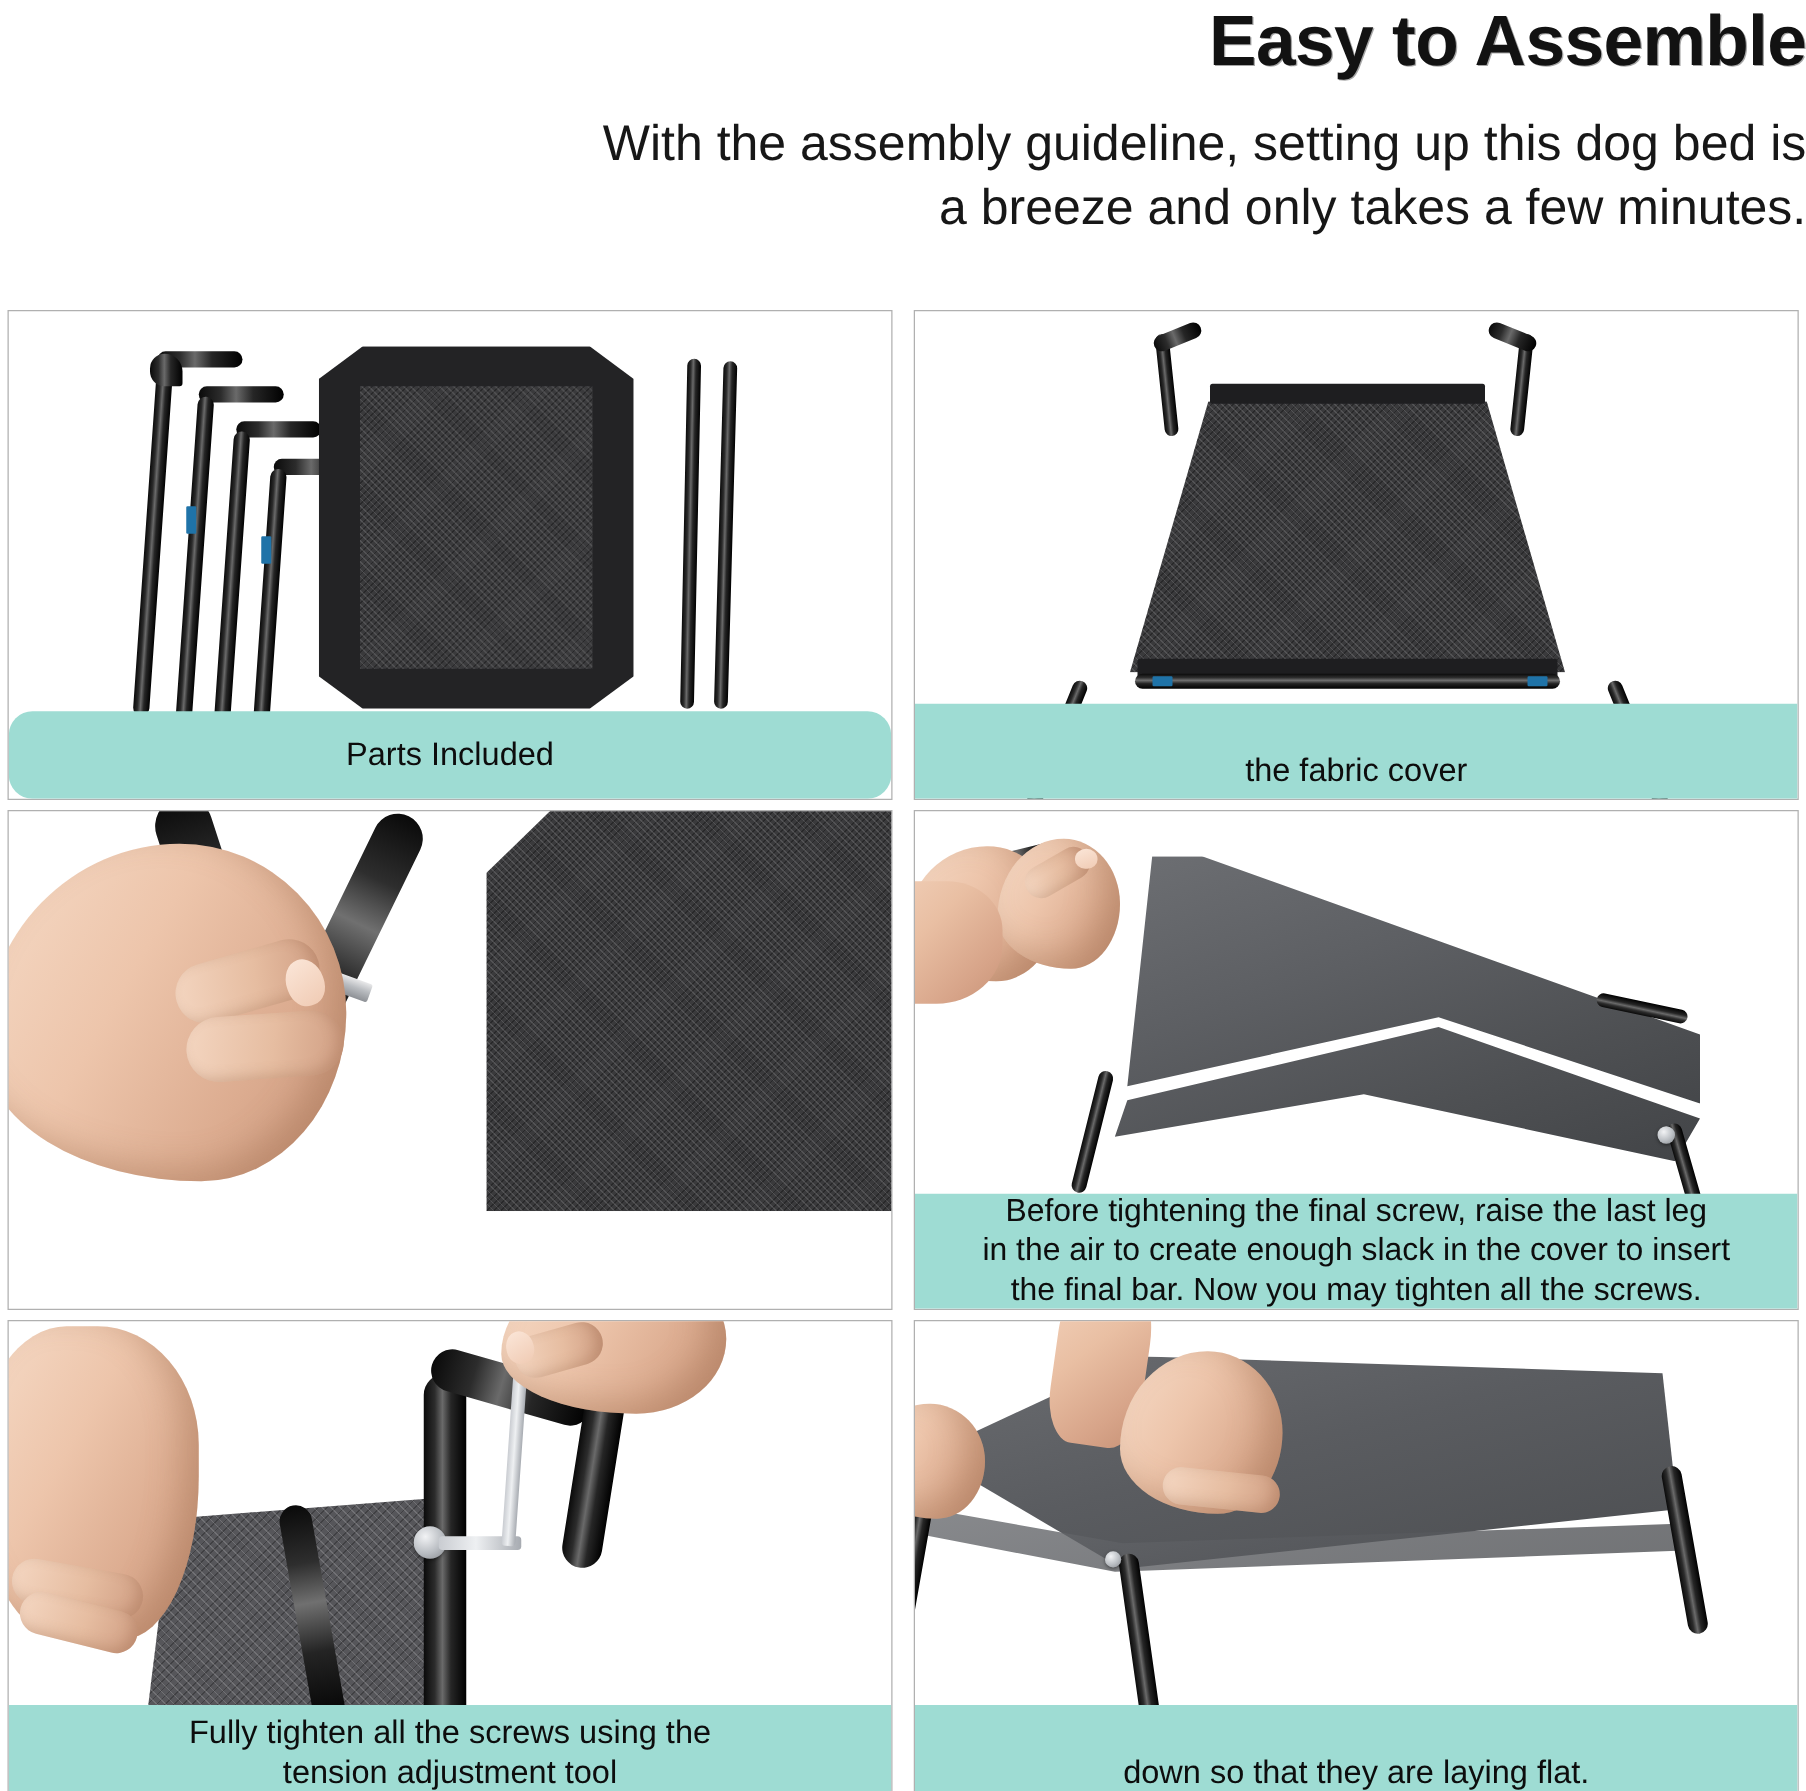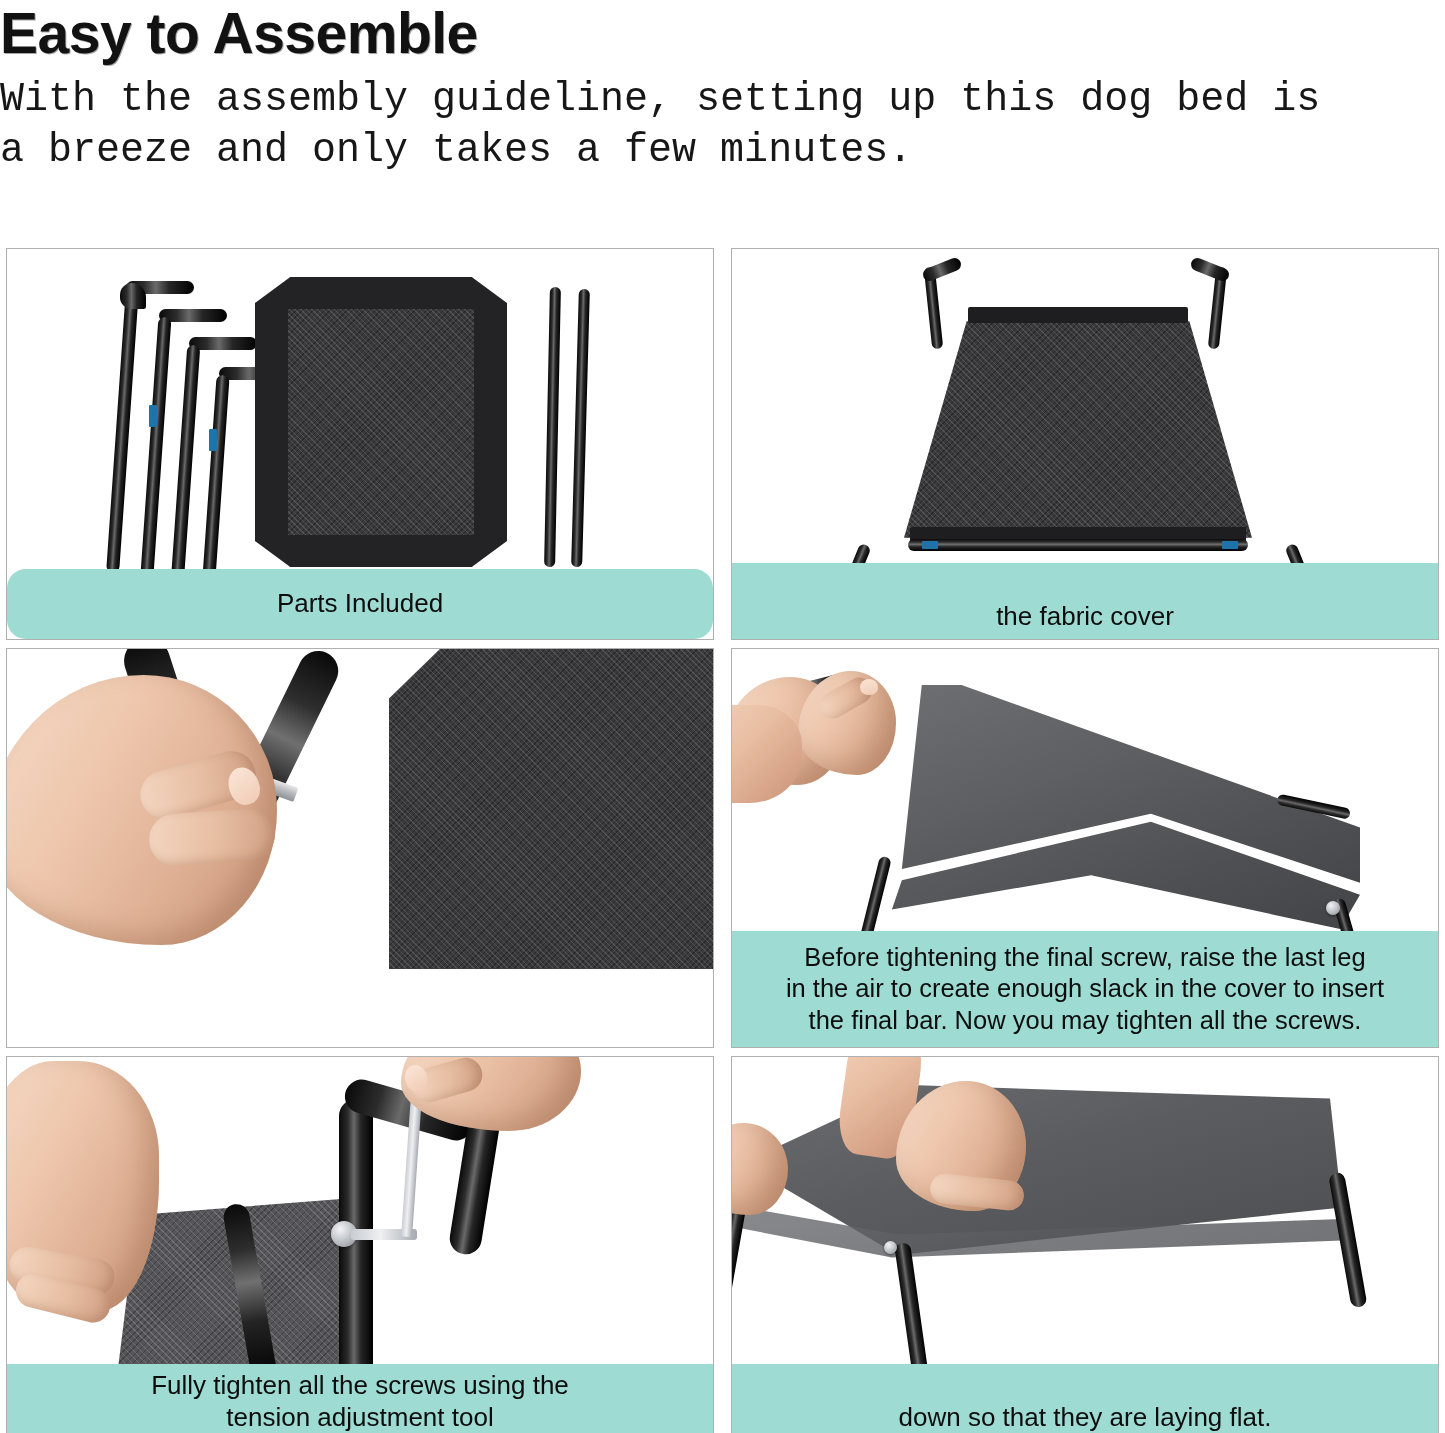--- a/index.html
+++ b/index.html
@@ -6,30 +6,29 @@
   body{
     width:1445px;height:1433px;
     background:#ffffff;
     font-family:"Liberation Sans", sans-serif;
     color:#111;
     overflow:hidden;
   }
   .page{position:relative;width:1445px;height:1433px;}
 
   
-  .header{padding-top:4px;text-align:left;}
+  .header{padding-top:4px;text-align:right;padding-left:20px;}
   .title{
     font-size:57px;font-weight:bold;letter-spacing:-0.5px;
     line-height:1.05;color:#121212;
     text-shadow:1px 1px 0 rgba(0,0,0,.35);
   }
   .subtitle{
-    margin-top:10px;font-size:40px;line-height:1.28;color:#171717;
+    margin-top:26px;font-size:40px;line-height:1.28;color:#171717;
     font-weight:400;
-    font-family:Liberation Mono, monospace;
   }
 
   
   .grid{
     position:absolute;left:6px;top:248px;
     width:1433px;
     display:grid;
     grid-template-columns:708px 708px;
     grid-template-rows:392px 400px 385px;
     column-gap:17px;row-gap:8px;
@@ -48,21 +47,21 @@
     position:absolute;left:0;right:0;bottom:0;
     background:#9edcd3;
     display:flex;align-items:center;justify-content:center;
     text-align:center;
     font-size:26px;line-height:1.22;color:#0d0d0d;
     padding:6px 14px;box-sizing:border-box;
     z-index:6;
   }
   .cap-h1{height:70px;border-radius:19px;}
   .cap-h2{height:76px;}
-  .cap-h3{height:116px;}
+  .cap-h3{height:92px;}
   .cap-h3 .captxt{font-size:25.5px;}
 
   
   .mesh{
     background-color:#3a3a3c;
     background-image:
       repeating-linear-gradient(45deg, rgba(255,255,255,.13) 0 1px, transparent 1px 4px),
       repeating-linear-gradient(-45deg, rgba(0,0,0,.30) 0 1px, transparent 1px 4px);
   }
   .meshL{

